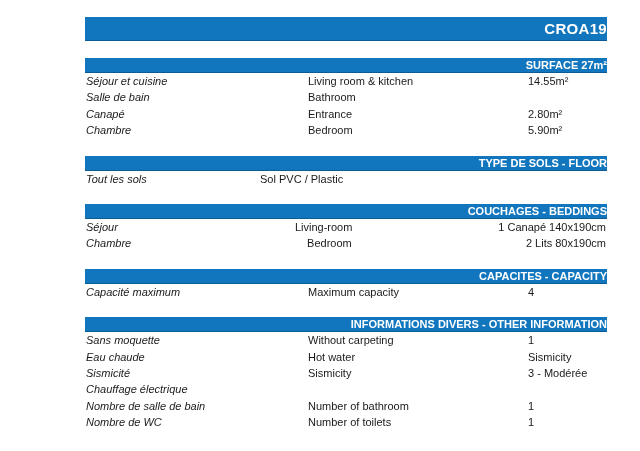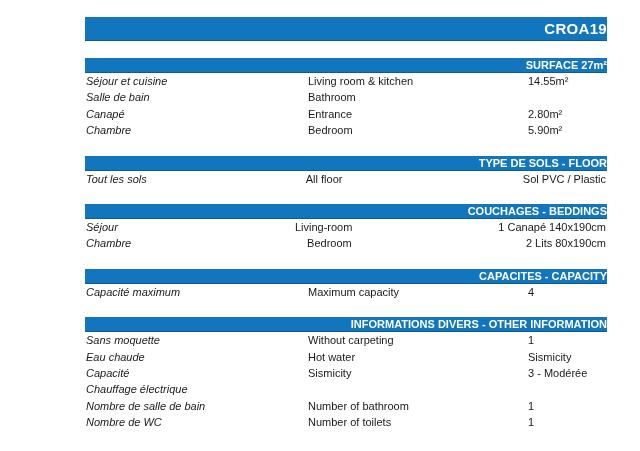--- a/index.html
+++ b/index.html
@@ -91,21 +91,20 @@
       <span class="c-val">5.90m²</span>
     </div>
   </div>
 
   <div class="section">
     <div class="section-header">
       <span>TYPE DE SOLS - FLOOR</span>
     </div>
     <div class="row">
       <span class="c-fr">Tout les sols</span>
-      <span class="c-en">All floor</span>
       <span class="c-val">Sol PVC / Plastic</span>
     </div>
   </div>
 
   <div class="section">
     <div class="section-header">
       <span>COUCHAGES - BEDDINGS</span>
     </div>
     <div class="row">
       <span class="c-fr">Séjour</span>
@@ -138,21 +137,21 @@
       <span class="c-fr">Sans moquette</span>
       <span class="c-en">Without carpeting</span>
       <span class="c-val">1</span>
     </div>
     <div class="row">
       <span class="c-fr">Eau chaude</span>
       <span class="c-en">Hot water</span>
       <span class="c-val">Sismicity</span>
     </div>
     <div class="row">
-      <span class="c-fr">Capacité</span>
+      <span class="c-fr">Sismicité</span>
       <span class="c-en">Sismicity</span>
       <span class="c-val">3 - Modérée</span>
     </div>
     <div class="row">
       <span class="c-fr">Chauffage électrique</span>
       <span class="c-val"></span>
     </div>
     <div class="row">
       <span class="c-fr">Nombre de salle de bain</span>
       <span class="c-en">Number of bathroom</span>

